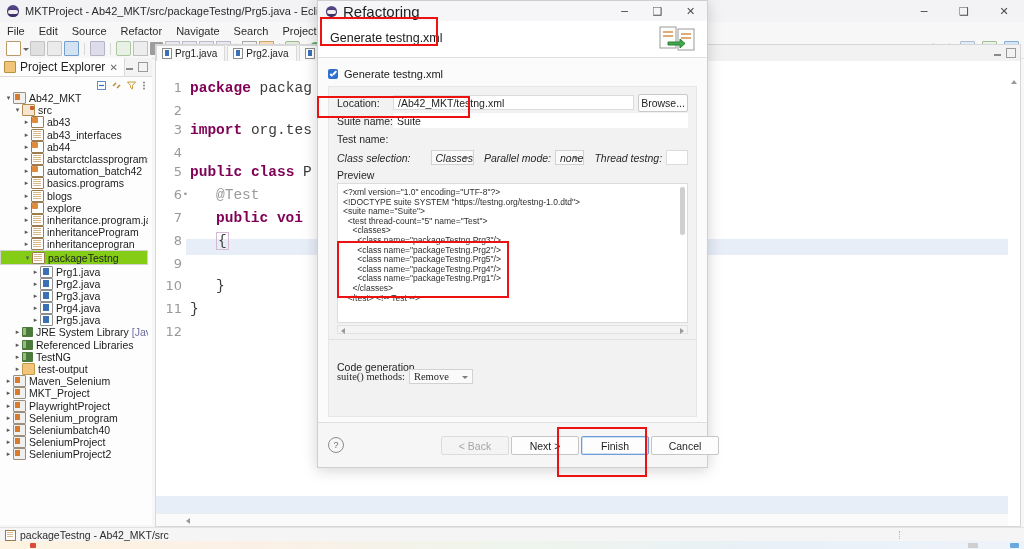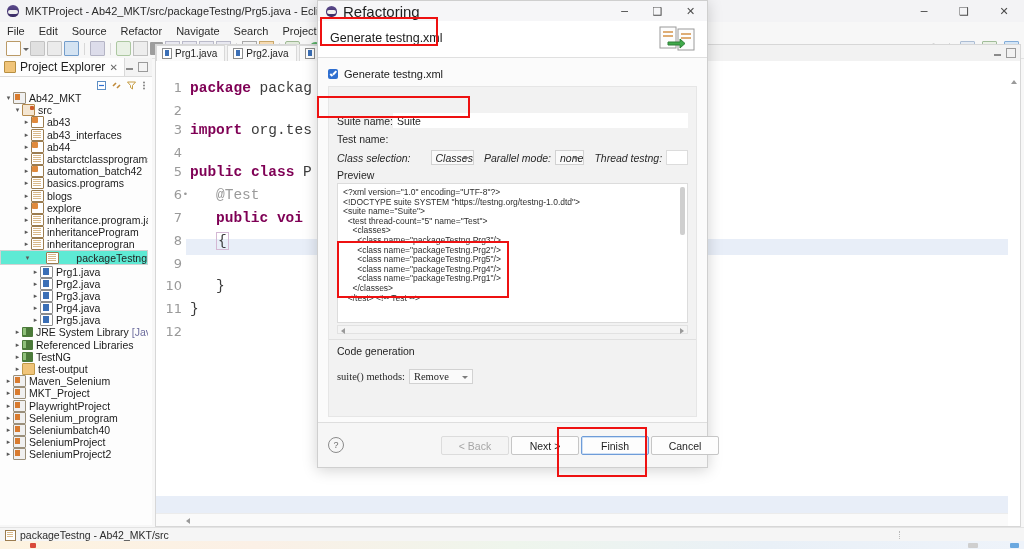--- a/index.html
+++ b/index.html
@@ -56,21 +56,21 @@
   .pe-tabrow .minmax i{display:block;width:8px;height:8px;border:1px solid #9a9a9a;}
   .pe-tabrow .minmax i.min{height:1px;border:none;border-bottom:2px solid #8a8a8a;margin-top:5px;width:7px;}
   .pe-toolrow{height:14px;display:flex;align-items:center;justify-content:flex-end;gap:6px;padding-right:6px;
      background:#fdfdfd;}
   .pe-toolrow .ic{width:9px;height:9px;flex:none;}
 
   .tree{position:absolute;left:0;top:34px;right:4px;bottom:0;overflow:hidden;}
   .row{height:12.2px;display:flex;align-items:center;white-space:nowrap;font-size:10.5px;color:#1b1b1b;}
   .row .arrow{width:9px;flex:none;text-align:center;font-size:7px;color:#5a5a5a;font-family:"DejaVu Sans",sans-serif;}
   .row .ic{width:11px;height:10px;flex:none;margin-right:3px;position:relative;}
-  .row.sel{background:#5eead4;justify-content:space-between;}
+  .row.sel{background:#84cc16;}
   .row .dim{color:#6b6b9c;}
 
   
   .ic-proj{background:#f0f0f0;border:1px solid #9a8f7a;border-radius:1px;}
   .ic-proj:after{content:"";position:absolute;left:1px;top:1px;width:5px;height:6px;background:#d97b2e;}
   .ic-src{background:#f4e6d2;border:1px solid #b58a4d;border-radius:1px;}
   .ic-src:after{content:"";position:absolute;right:0px;top:1px;width:4px;height:4px;background:#cf5b2a;border-radius:1px;}
   .ic-pkg{background:#fff;border:1px solid #9b7c4f;border-radius:1px;}
   .ic-pkg:after{content:"";position:absolute;left:1px;top:1px;width:8px;height:7px;
      background:repeating-linear-gradient(#d9b98a 0 1px,#fff 1px 2px);}
@@ -547,20 +547,25 @@
     </div>
 
     <div class="dlg-body">
       <div class="chkrow">
         <span class="chk"></span>
         <span class="lb">Generate testng.xml</span>
       </div>
 
       <div class="panel">
 
+        <div class="frow" style="top:8px;">
+          <span class="lbl" style="width:56px">Location:</span>
+          <span class="fi" style="flex:1">/Ab42_MKT/testng.xml</span>
+          <span class="btn-sm" style="margin-left:4px;width:40px">Browse...</span>
+        </div>
 
         <div class="frow" style="top:26px;">
           <span class="lbl" style="width:56px">Suite name:</span>
           <span class="fi" style="flex:1;border:none;background:#fff">Suite</span>
         </div>
 
         <div class="frow" style="top:44px;">
           <span class="lbl" style="width:56px">Test name:</span>
         </div>
 
@@ -601,21 +606,21 @@
             <span class="thumb"></span>
           </div>
         </div>
         <div class="prev-hs" style="top:238px;">
           <i class="a l"></i>
           <i class="a r"></i>
         </div>
 
         <div style="position:absolute;left:0;right:0;top:252px;height:1px;background:#e0e0e0"></div>
 
-        <div class="frow" style="top:258px;height:12px">
+        <div class="frow" style="top:274px;height:12px">
           <span class="lbl" style="color:#1f1f1f">Code generation</span>
         </div>
         <div class="frow" style="top:282px;font-family:Liberation Serif, serif;">
           <span class="lbl">suite() methods:</span>
           <span class="sel" style="width:64px;margin-left:4px">
             <span>Remove</span>
             <i class="cv"></i>
           </span>
         </div>
       </div>

